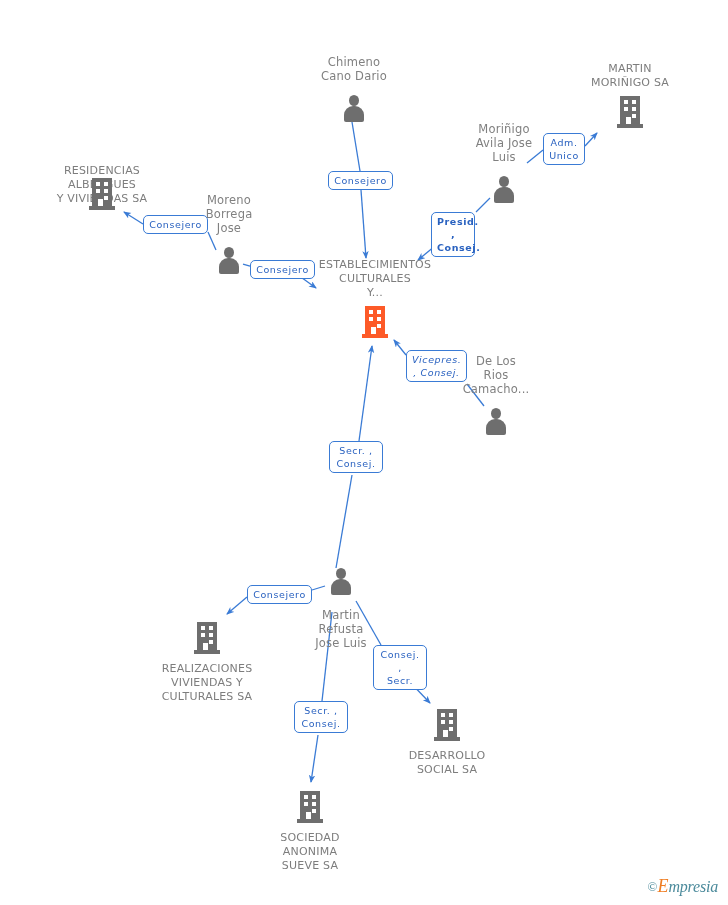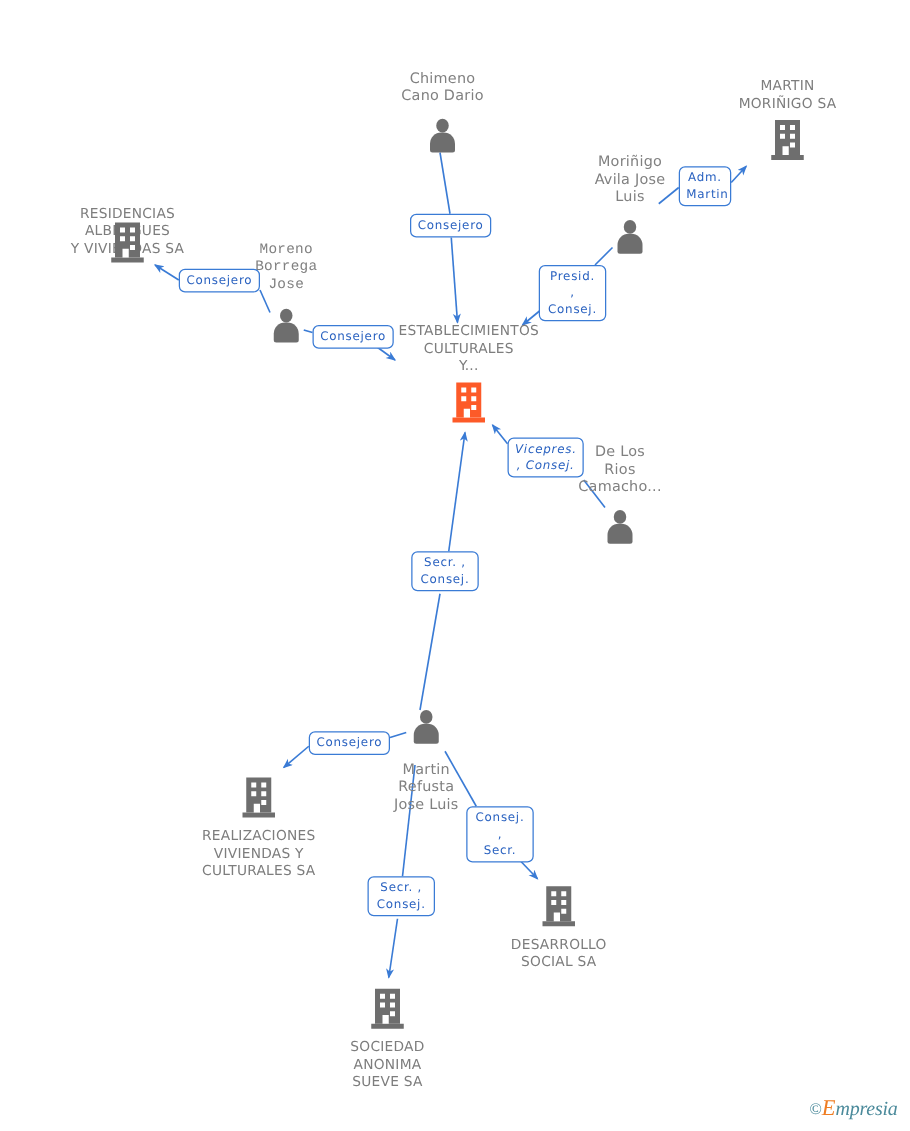--- a/index.html
+++ b/index.html
@@ -255,21 +255,21 @@
           <div class="win" style="left:15px;top:4px"></div>
         <div class="win" style="left:7px;top:11px"></div>
           <div class="win" style="left:15px;top:11px"></div>
         <div class="win" style="left:15px;top:18px"></div>
         <div class="door"></div>
       </div>
     </div>
   </div>
 
   <div class="node" style="left:229px; top:257px; width:0;">
-    <div class="node-label person" style="top:-64px;font-family:Liberation Mono, monospace;">Moreno
+    <div class="node-label person" style="top:-64px;">Moreno
 Borrega
 Jose</div>
     <div class="icon-wrap" style="top:-10px;">
       <div class="per">
           <div class="head"></div>
           <div class="torso"></div>
         </div>
     </div>
   </div>
 
@@ -364,23 +364,23 @@
       </div>
     </div>
     <div class="node-label company" style="top:24px;">SOCIEDAD
 ANONIMA
 SUEVE SA</div>
   </div>
 
   <div class="rolebox" style="left:328px; top:171px; width:65px;">Consejero</div>
 
   <div class="rolebox" style="left:543px; top:133px; width:42px;">Adm.
-Martin</div>
-
-  <div class="rolebox" style="left:431px; top:212px; width:54px;">Presid. ,
+Unico</div>
+
+  <div class="rolebox" style="left:431px; top:212px; width:44px;font-weight:bold;">Presid. ,
 Consej.</div>
 
   <div class="rolebox" style="left:143px; top:215px; width:65px;">Consejero</div>
 
   <div class="rolebox" style="left:250px; top:260px; width:65px;">Consejero</div>
 
   <div class="rolebox" style="left:406px; top:350px; width:61px;font-style:italic;">Vicepres.
 , Consej.</div>
 
   <div class="rolebox" style="left:329px; top:441px; width:54px;">Secr. ,

